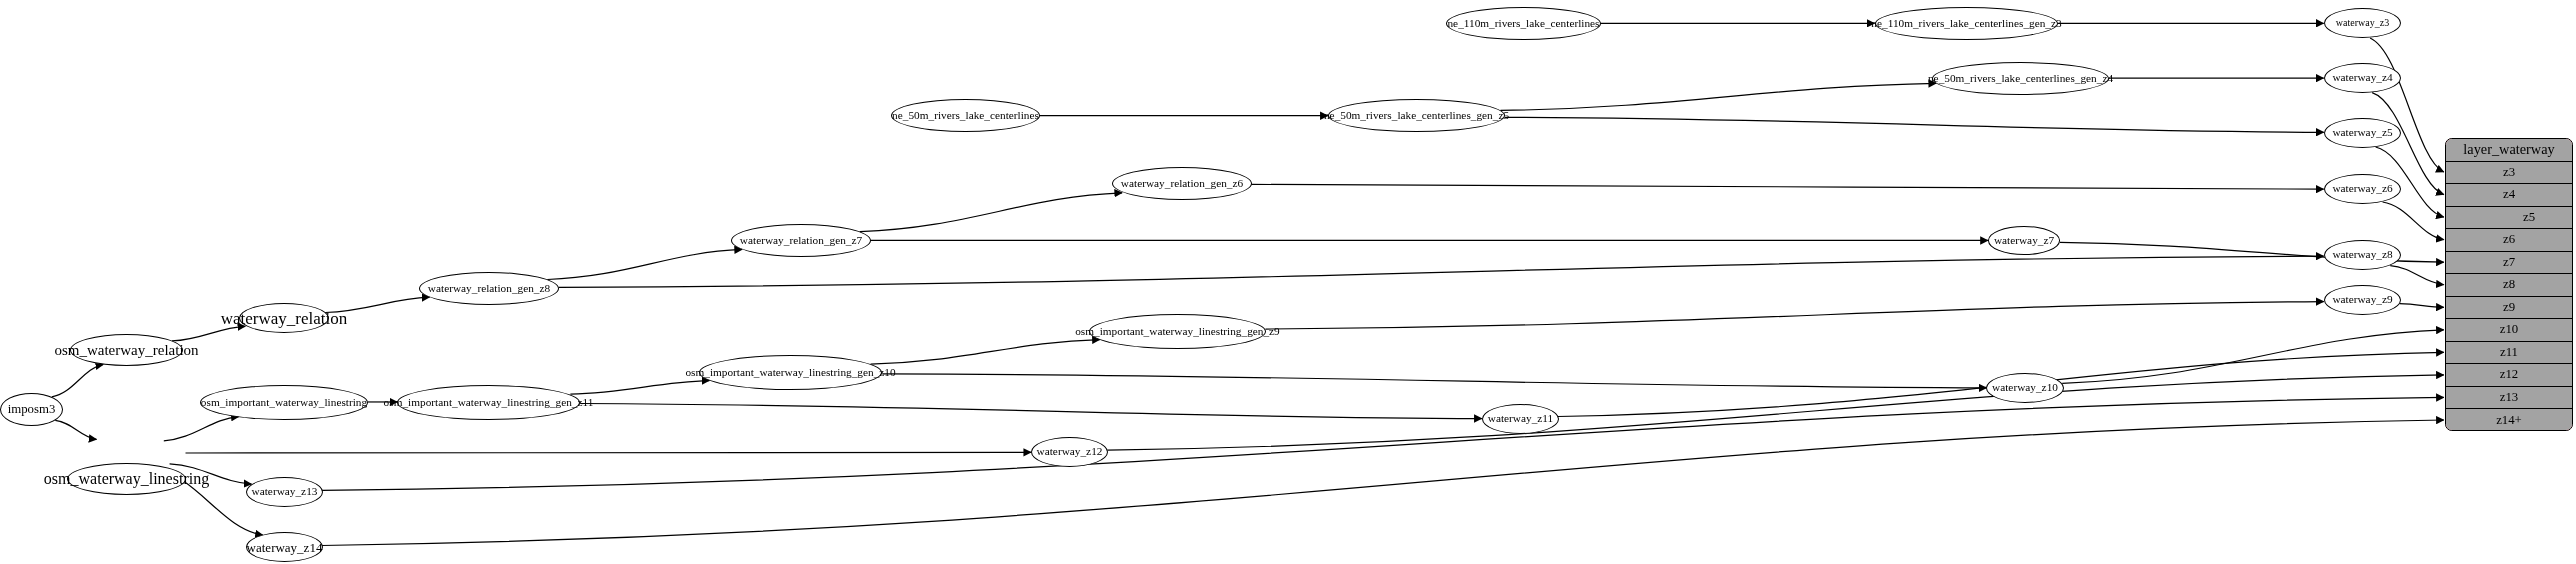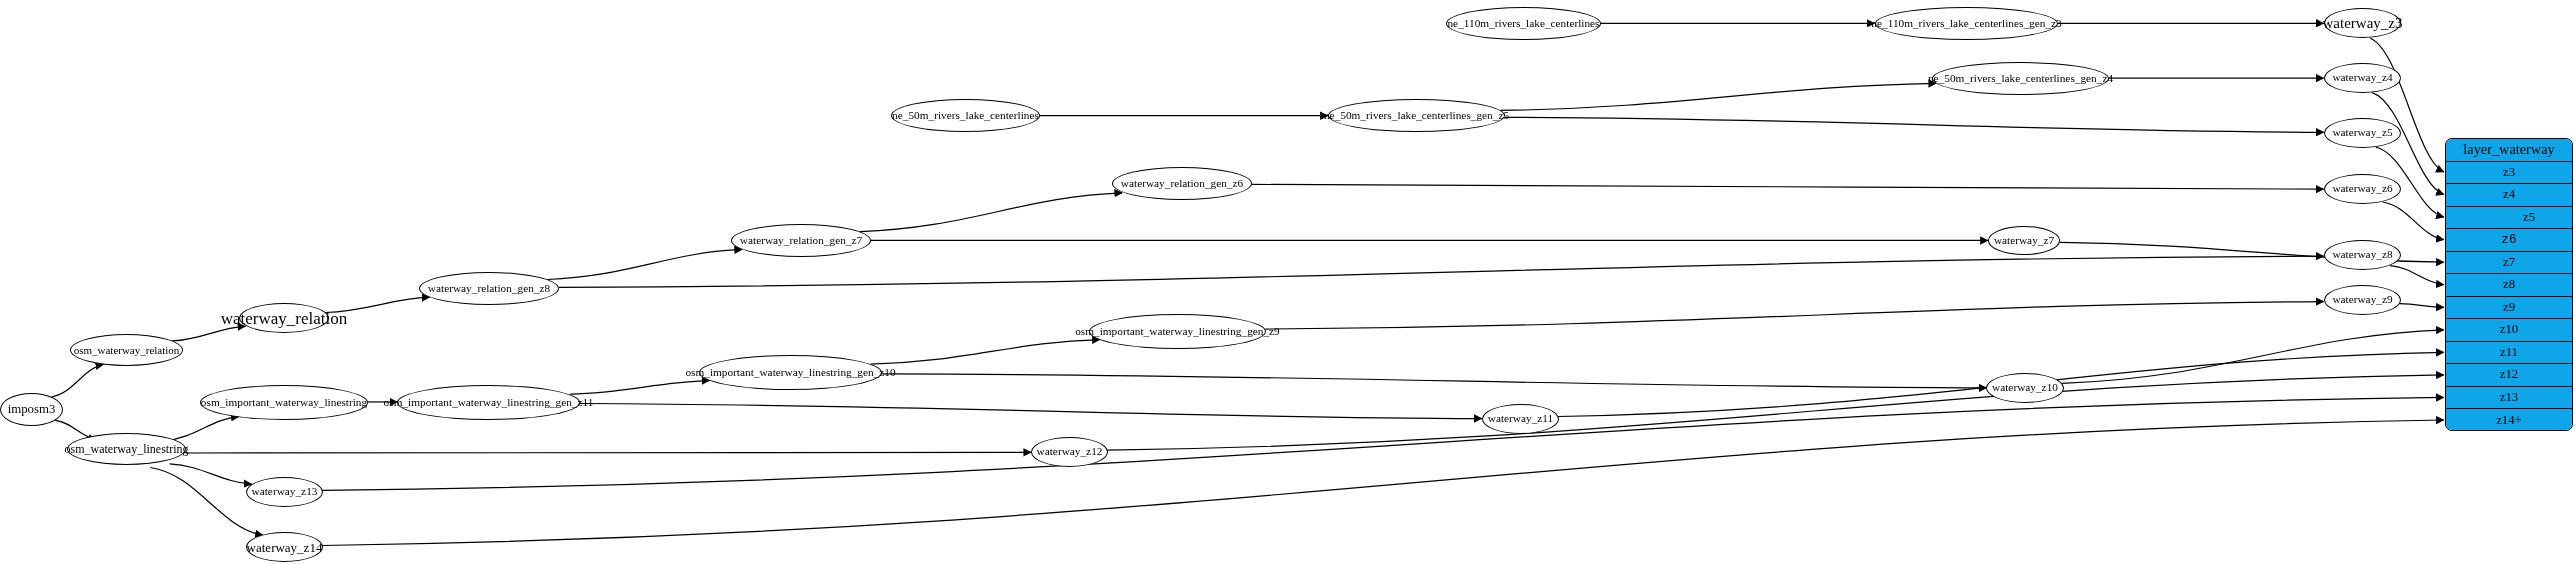--- a/index.html
+++ b/index.html
@@ -54,21 +54,21 @@
     background: #ffb6c1;
     overflow: hidden;
   }
   .record-row {
     box-sizing: border-box;
     display: flex;
     align-items: center;
     justify-content: center;
     border-bottom: 1px solid #000000;
     color: #000000;
-    background: #0ea5e9;
+    background: #a3a3a3;
     white-space: nowrap;
   }
   .record-row:last-child { border-bottom: none; }
   .record-title { font-size: 14.3px; }
   .record-cell  { font-size: 12.8px; }
 </style>
 </head>
 <body>
 
 <div id="canvas">
@@ -116,24 +116,24 @@
         <path d="M 1474.4826961428123 599.1586242061696 C 2221.8799637628313 589.1427617855527 2577.7834245342688 509.01586242061694 3254 499" marker-end="url(#arrow)" stroke="#000000"></path>
         <path d="M 428.6846871491084 652.7794608550807 C 1615.3171185464828 640.4015147695727 2180.3801811166613 541.377946085508 3254 529" marker-end="url(#arrow)" stroke="#000000"></path>
         <path d="M 428.4303391929148 726.0190689628666 C 1615.1695967318906 709.31716206658 2180.283528893308 575.7019068962867 3254 559" marker-end="url(#arrow)" stroke="#000000"></path>
       </g>
   </svg>
 
   <div id="node-layer">
       <div class="node" style="left: 0px; top: 393px; width: 63px; height: 33px; font-size: 12.8px;">
         <span class="node-label">imposm3</span>
       </div>
-      <div class="node" style="left: 70px; top: 334px; width: 113px; height: 32px; font-size: 11px;">
+      <div class="node" style="left: 70px; top: 334px; width: 113px; height: 32px; font-size: 15px;">
         <span class="node-label">osm_waterway_relation</span>
       </div>
-      <div class="node" style="left: 67px; top: 433px; width: 119px; height: 32px; font-size: 12px;">
+      <div class="node" style="left: 67px; top: 463px; width: 119px; height: 32px; font-size: 16px;">
         <span class="node-label">osm_waterway_linestring</span>
       </div>
       <div class="node" style="left: 239px; top: 303px; width: 90px; height: 30px; font-size: 17px;">
         <span class="node-label">waterway_relation</span>
       </div>
       <div class="node" style="left: 419px; top: 272px; width: 140px; height: 33px; font-size: 11.3px;">
         <span class="node-label">waterway_relation_gen_z8</span>
       </div>
       <div class="node" style="left: 731px; top: 224px; width: 140px; height: 33px; font-size: 11.3px;">
         <span class="node-label">waterway_relation_gen_z7</span>
@@ -161,21 +161,21 @@
       </div>
       <div class="node" style="left: 891px; top: 99px; width: 149px; height: 33px; font-size: 11.3px;">
         <span class="node-label">ne_50m_rivers_lake_centerlines</span>
       </div>
       <div class="node" style="left: 1328px; top: 99px; width: 177px; height: 33px; font-size: 11.3px;">
         <span class="node-label">ne_50m_rivers_lake_centerlines_gen_z5</span>
       </div>
       <div class="node" style="left: 1932px; top: 62px; width: 177px; height: 33px; font-size: 11.3px;">
         <span class="node-label">ne_50m_rivers_lake_centerlines_gen_z4</span>
       </div>
-      <div class="node" style="left: 2324px; top: 8.3px; width: 77px; height: 30px; font-size: 15px;">
+      <div class="node" style="left: 2324px; top: 8.3px; width: 77px; height: 30px; font-size: 10px;">
         <span class="node-label">waterway_z3</span>
       </div>
       <div class="node" style="left: 2324px; top: 63px; width: 77px; height: 30px; font-size: 11.3px;">
         <span class="node-label">waterway_z4</span>
       </div>
       <div class="node" style="left: 2324px; top: 118px; width: 77px; height: 30px; font-size: 11.3px;">
         <span class="node-label">waterway_z5</span>
       </div>
       <div class="node" style="left: 2324px; top: 174px; width: 77px; height: 30px; font-size: 11.3px;">
         <span class="node-label">waterway_z6</span>
@@ -203,21 +203,21 @@
       </div>
       <div class="node" style="left: 246px; top: 532px; width: 77px; height: 30px; font-size: 13px;">
         <span class="node-label">waterway_z14</span>
       </div>
     </div>
 <div class="record-table" style="left: 2445px; top: 138px; width: 128px; height: 293px; background: rgb(255, 182, 193);">
       <div class="record-row record-title" style="height: 22.5px;">layer_waterway</div>
       <div class="record-row record-cell" style="height: 22.5px;">z3</div>
       <div class="record-row record-cell" style="height: 22.5px;">z4</div>
       <div class="record-row record-cell" style="height: 22.5px; padding-left: 40px;">z5</div>
-      <div class="record-row record-cell" style="height: 22.5px; font-family: Liberation Mono, monospace;">z6</div>
+      <div class="record-row record-cell" style="height: 22.5px;">z6</div>
       <div class="record-row record-cell" style="height: 22.5px;">z7</div>
       <div class="record-row record-cell" style="height: 22.5px;">z8</div>
       <div class="record-row record-cell" style="height: 22.5px;">z9</div>
       <div class="record-row record-cell" style="height: 22.5px;">z10</div>
       <div class="record-row record-cell" style="height: 22.5px;">z11</div>
       <div class="record-row record-cell" style="height: 22.5px;">z12</div>
       <div class="record-row record-cell" style="height: 22.5px;">z13</div>
       <div class="record-row record-cell" style="height: 22.5px;">z14+</div>
     </div>
   </div>

